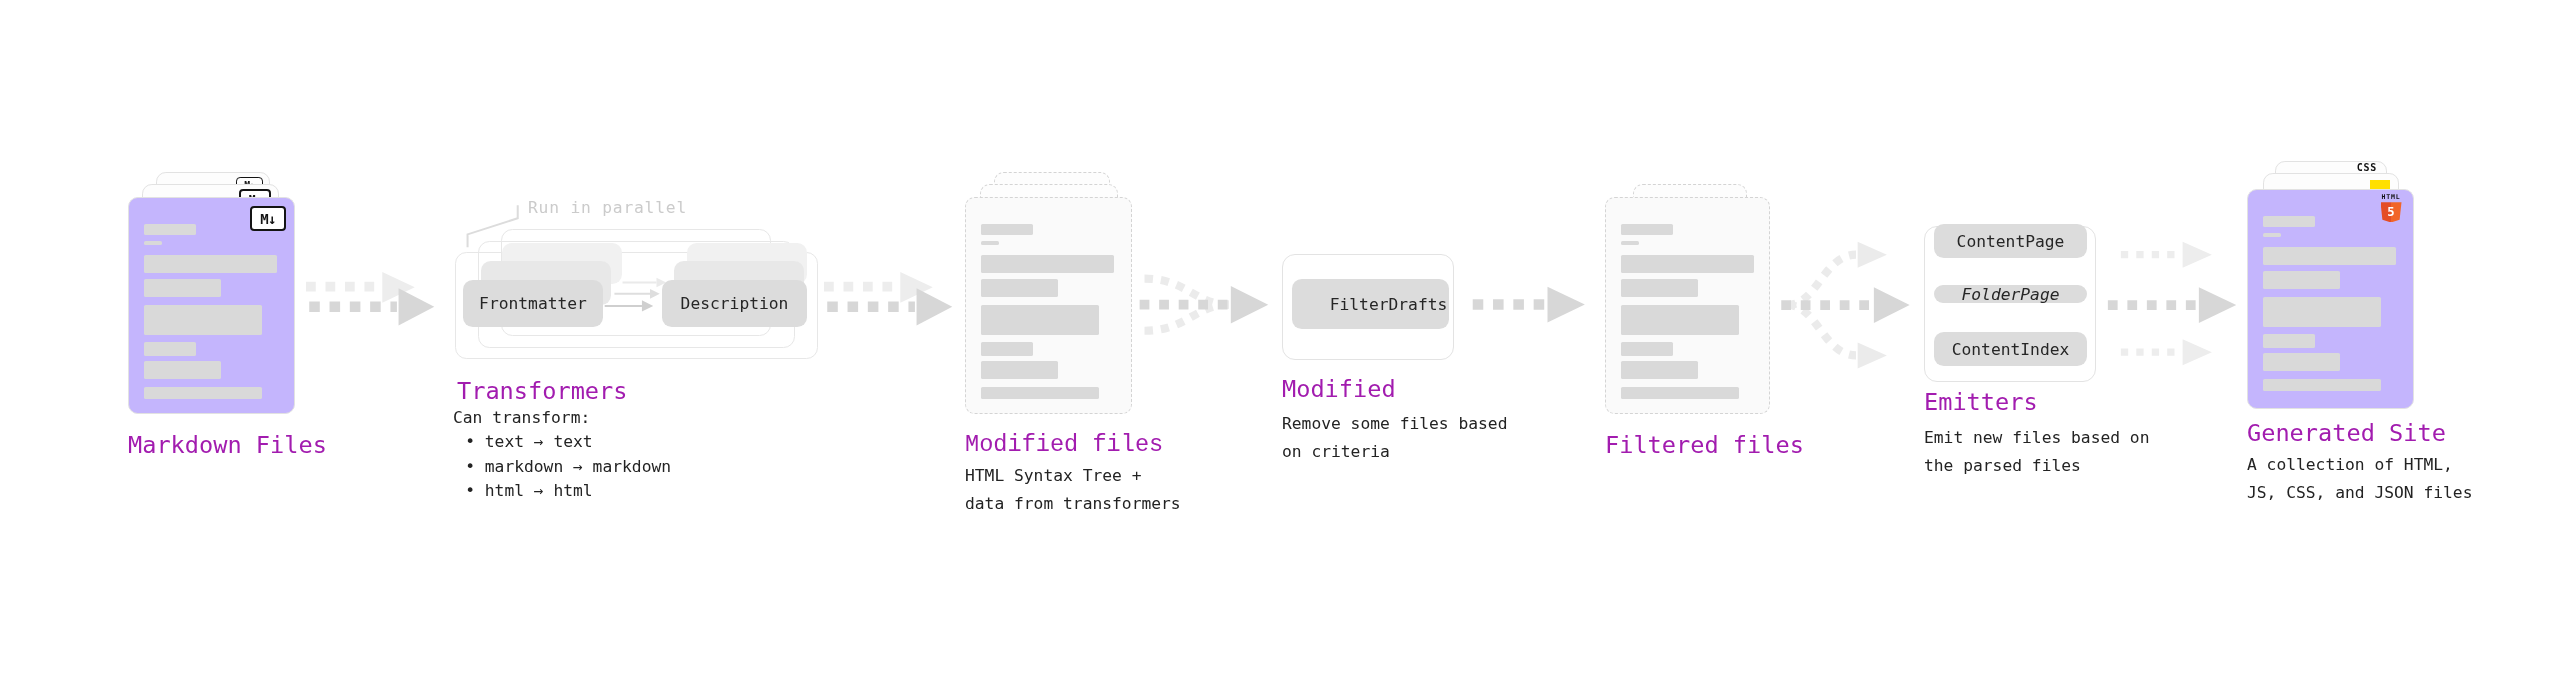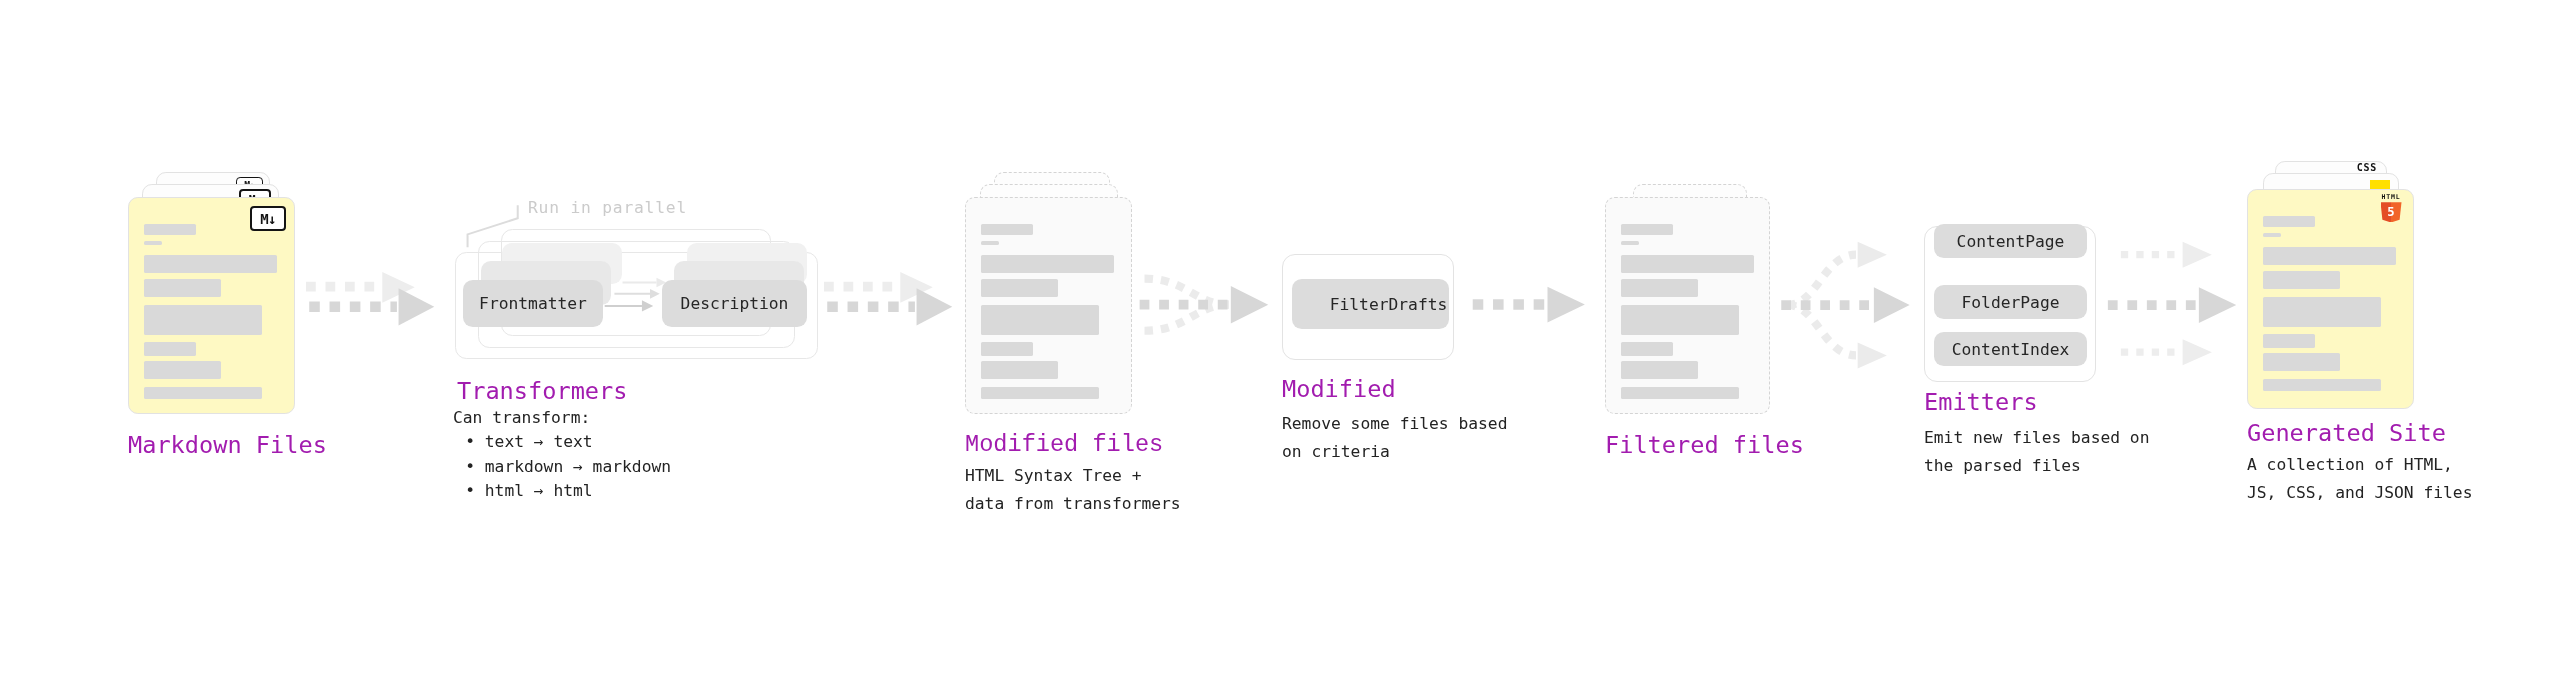--- a/index.html
+++ b/index.html
@@ -1,19 +1,19 @@
 <!DOCTYPE html>
 <html style="--bar: #d9d9d9; --pill_fill: #dcdcdc; --arrow_dark: #d7d7d7; --arrow_light: #ededed; --css_blue: #2965f1; --js_yellow: #ffe000; --html5_orange: #e44d26; --html5_orange_light: #f16529;font-size:13px"><head>
 <meta charset="utf-8">
 <style>
   html,body{margin:0;padding:0;background:#fff;}
   .canvas{position:relative;width:2576px;height:681px;background:#fff;overflow:hidden;
           font-family:"DejaVu Sans Mono","Liberation Mono",monospace;}
   
-  .doc{position:absolute;background:#fef9c3;border:1.6px solid #e2e2e2;border-radius:9.8px;box-sizing:border-box;}
+  .doc{position:absolute;background:#c4b5fd;border:1.6px solid #e2e2e2;border-radius:9.8px;box-sizing:border-box;}
   .doc.behind{background:#fdfdfd;}
   .doc.dashed{border:1.6px dashed #d4d4d4;background:#fafafa;}
   .doc.dashed.behind{background:#fdfdfd;}
   .bar{position:absolute;background:var(--bar,#d9d9d9);border-radius:1.6px;}
   
   .md-badge{position:absolute;display:flex;align-items:center;justify-content:center;
             background:#fff;border:2.4px solid #141414;border-radius:4.1px;color:#141414;
             font-weight:bold;letter-spacing:-0.8px;}
   .md-badge.lg{width:32px;height:21px;font-size:14px;top:8.1px;right:8.1px;}
   .md-badge.md{width:28px;height:18px;font-size:11.4px;top:4.1px;right:7.3px;}
@@ -185,21 +185,21 @@
     <polygon points="98,14 98,46 134,30" fill="#ebebeb"></polygon>
     <path d="M 12,92 C 48,92 56,154 96,154" fill="none" stroke="#ebebeb" stroke-width="10" stroke-dasharray="10 10"></path>
     <polygon points="98,138 98,170 134,154" fill="#ebebeb"></polygon>
     <line x1="4" y1="92" x2="116" y2="92" stroke="#d7d7d7" stroke-width="12" stroke-dasharray="12 12"></line>
     <polygon points="118,70 118,114 162,92" fill="#d7d7d7"></polygon>
   </svg>
 
   <section>
     <div class="card" style="left:1924px;top:226px;width:172px;height:156px;"></div>
     <div class="pill" style="left:1934px;top:224px;width:153px;height:34px;">ContentPage</div>
-    <div class="pill" style="left:1934px;top:285px;width:153px;height:34px;">FolderPage</div>
+    <div class="pill" style="left:1934px;top:285px;width:153px;height:18px;font-style:italic;">FolderPage</div>
     <div class="pill" style="left:1934px;top:332px;width:153px;height:34px;">ContentIndex</div>
     <div class="stage-label" style="left:1924px;top:388px;">Emitters</div>
     <div class="body-text" style="left:1924px;top:424px;">
       <div class="line">Emit new files based on</div>
       <div class="line">the parsed files</div>
     </div>
   </section>
 
   <svg class="abs" style="left:2106px;top:240px;" width="137" height="130" viewBox="0 0 168 160">
     <line x1="18" y1="18" x2="92" y2="18" stroke="#ededed" stroke-width="9" stroke-dasharray="9 10"></line>

